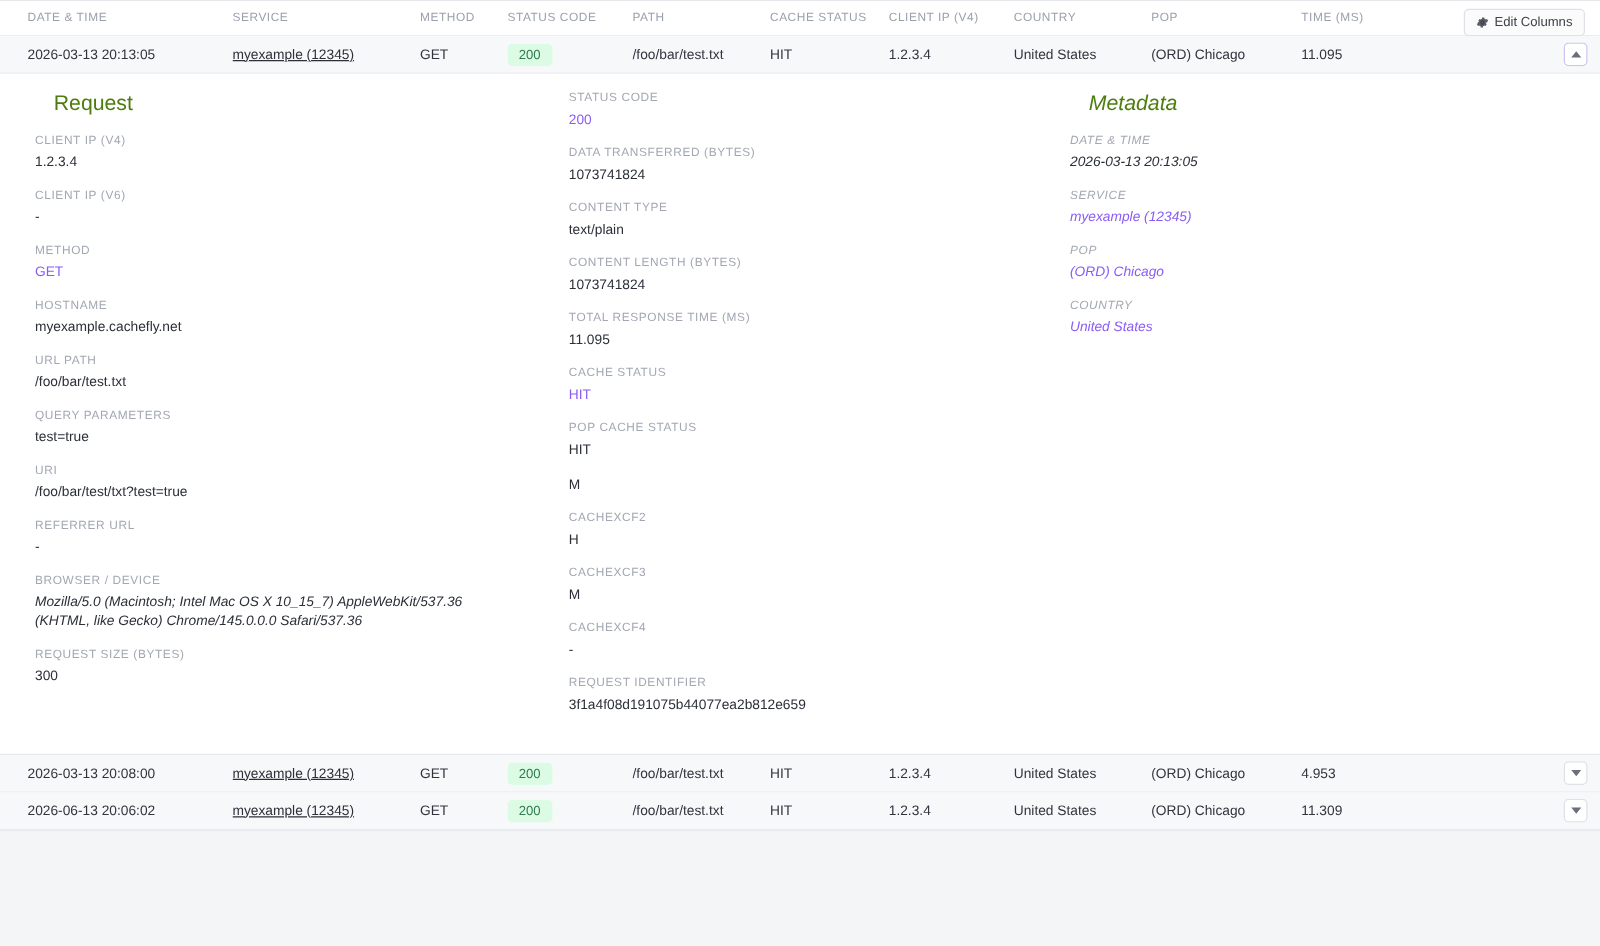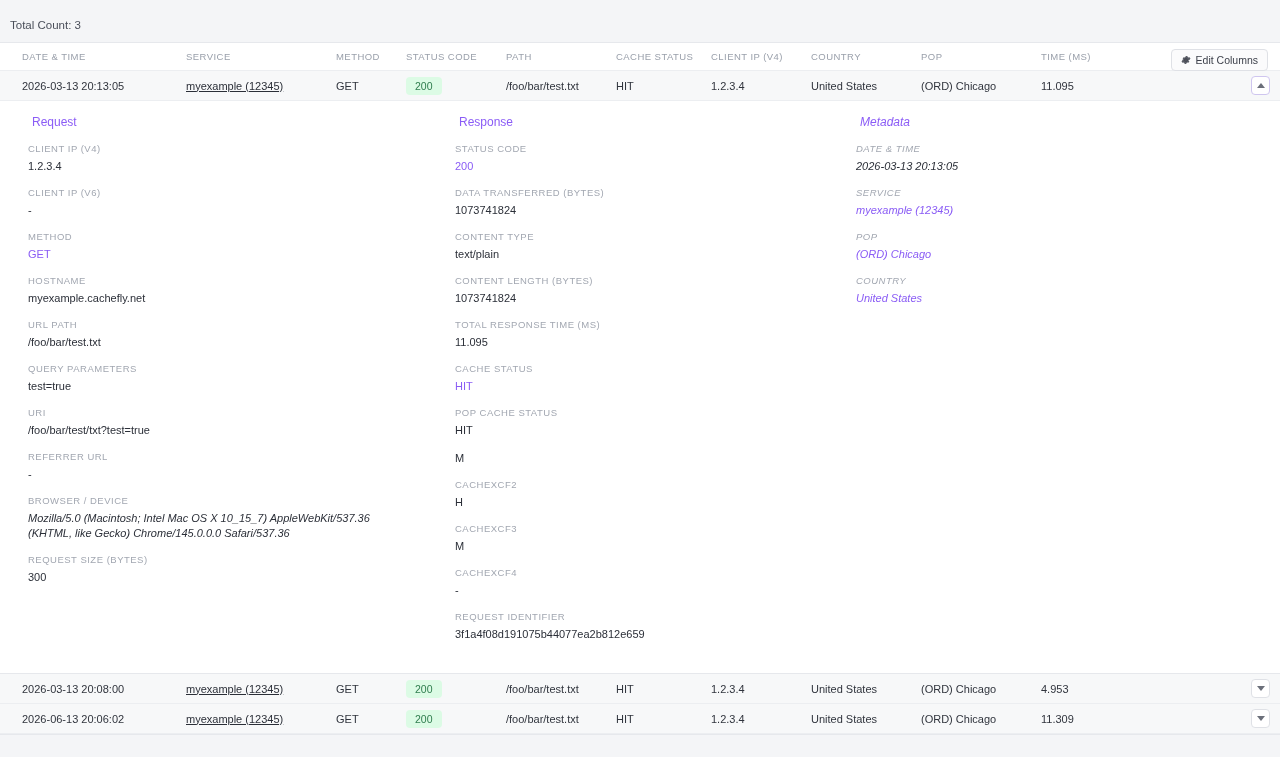--- a/index.html
+++ b/index.html
@@ -121,23 +121,23 @@
     background: #ffffff;
     border-bottom: 1px solid #e6e8ec;
     display: grid;
     grid-template-columns: 427px 421px 432px;
     padding: 14px 0 18px 0;
   }
   .detail-col { padding-left: 28px; padding-right: 16px; }
   .detail-col.metadata { padding-left: 8px; font-style: italic; }
 
   .detail-title {
-    font-size: 12px;
-    color: #8b5cf6;
-    margin: 0 0 14px 4px;
+    font-size: 17px;
+    color: #4d7c0f;
+    margin: 0 0 14px 15px;
     font-weight: 400;
   }
   .field { margin-bottom: 13px; }
   .field-label {
     font-size: 9.5px;
     letter-spacing: 0.5px;
     color: #a2a7b1;
     text-transform: uppercase;
     margin-bottom: 5px;
     line-height: 11px;
@@ -149,21 +149,20 @@
     word-break: break-word;
   }
   .field-value.link { color: #8a5cf5; cursor: pointer; }
   .field-value.wide { max-width: 370px; font-style: italic; }
 </style>
 </head>
 <body>
 
 <div>
 
-  <div class="total-count">Total Count: 3</div>
 
   <div class="table-card">
 
     <div class="table-head row-grid">
       <div class="th">DATE &amp; TIME</div>
       <div class="th">SERVICE</div>
       <div class="th">METHOD</div>
       <div class="th">STATUS CODE</div>
       <div class="th">PATH</div>
       <div class="th">CACHE STATUS</div>
@@ -249,21 +248,20 @@
           <div class="field-label">BROWSER / DEVICE</div>
           <div class="field-value wide">Mozilla/5.0 (Macintosh; Intel Mac OS X 10_15_7) AppleWebKit/537.36 (KHTML, like Gecko) Chrome/145.0.0.0 Safari/537.36</div>
         </div>
         <div class="field">
           <div class="field-label">REQUEST SIZE (BYTES)</div>
           <div class="field-value">300</div>
         </div>
       </div>
 
       <div class="detail-col">
-        <div class="detail-title">Response</div>
 
         <div class="field">
           <div class="field-label">STATUS CODE</div>
           <div class="field-value link">200</div>
         </div>
         <div class="field">
           <div class="field-label">DATA TRANSFERRED (BYTES)</div>
           <div class="field-value">1073741824</div>
         </div>
         <div class="field">

